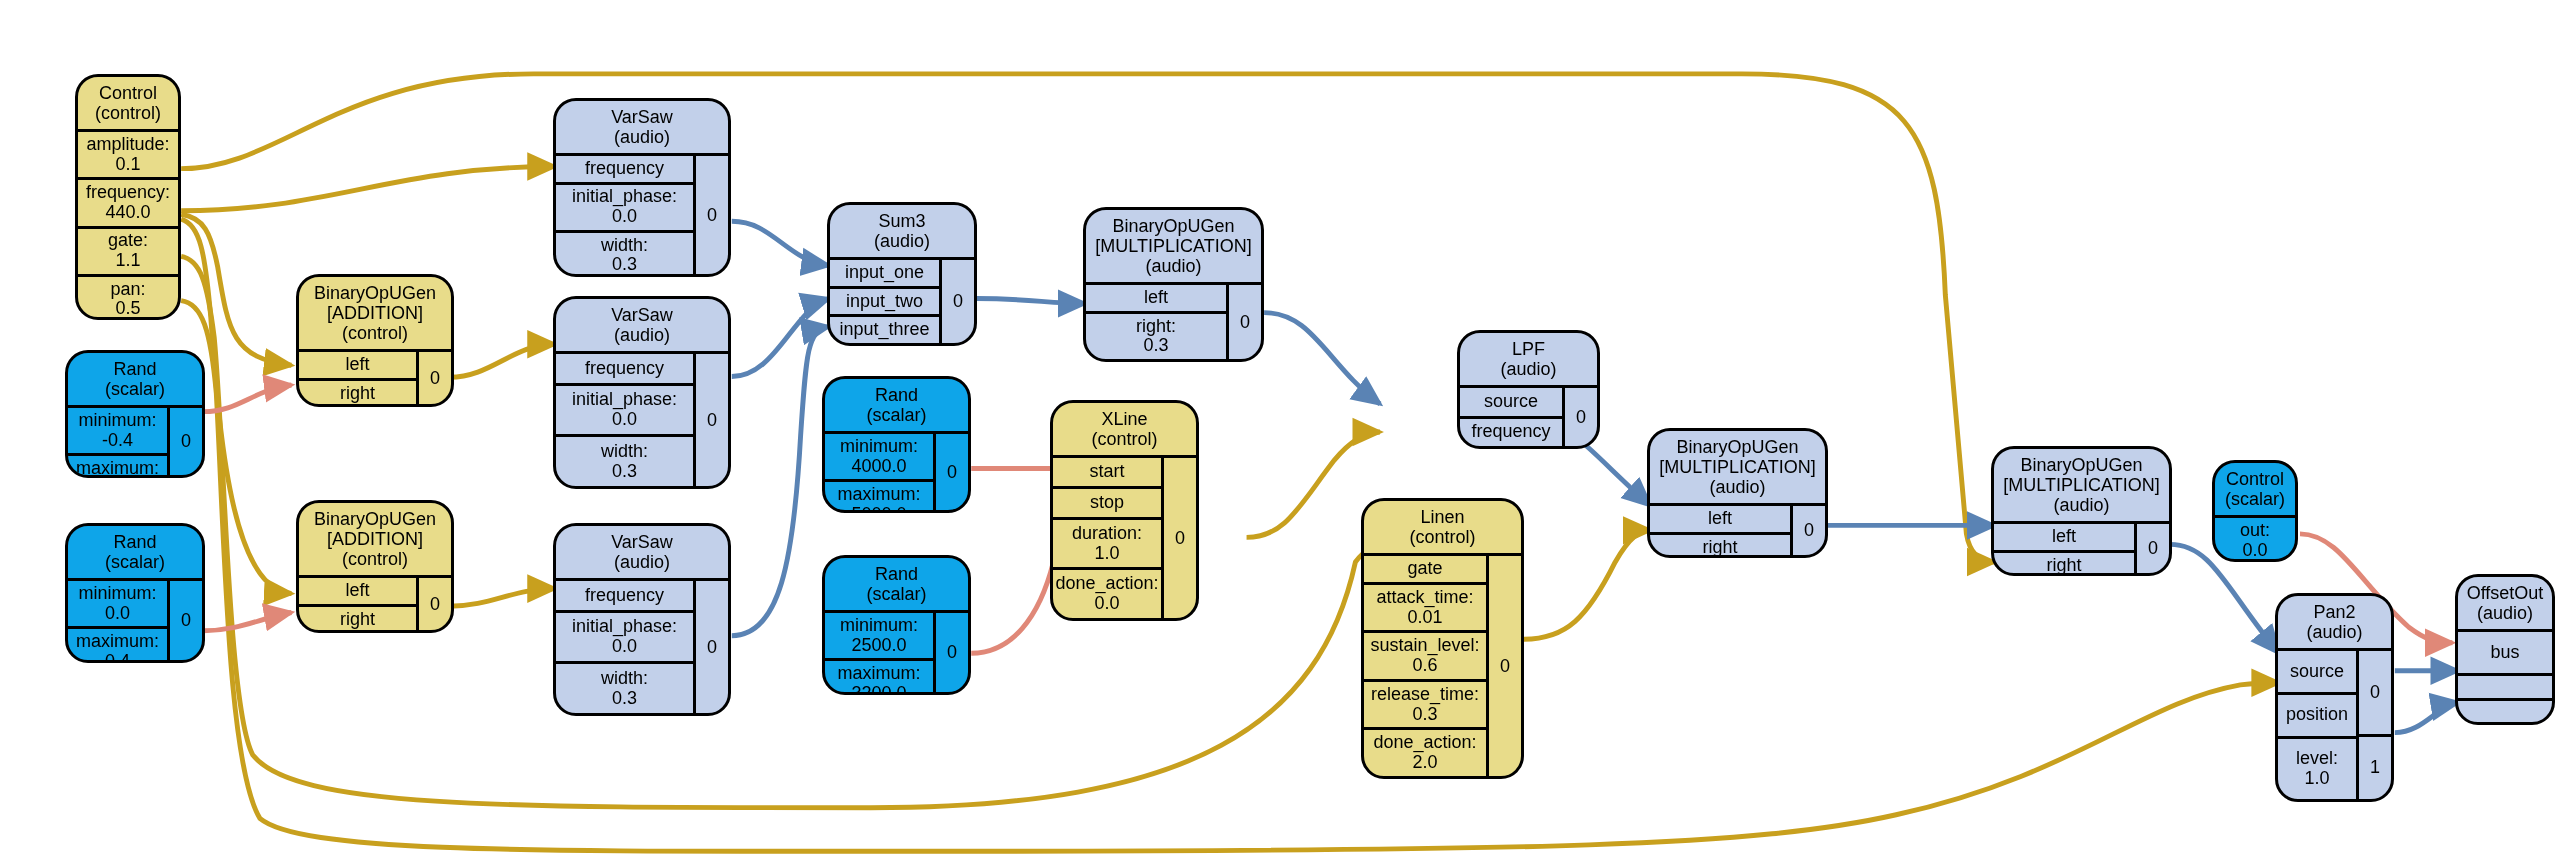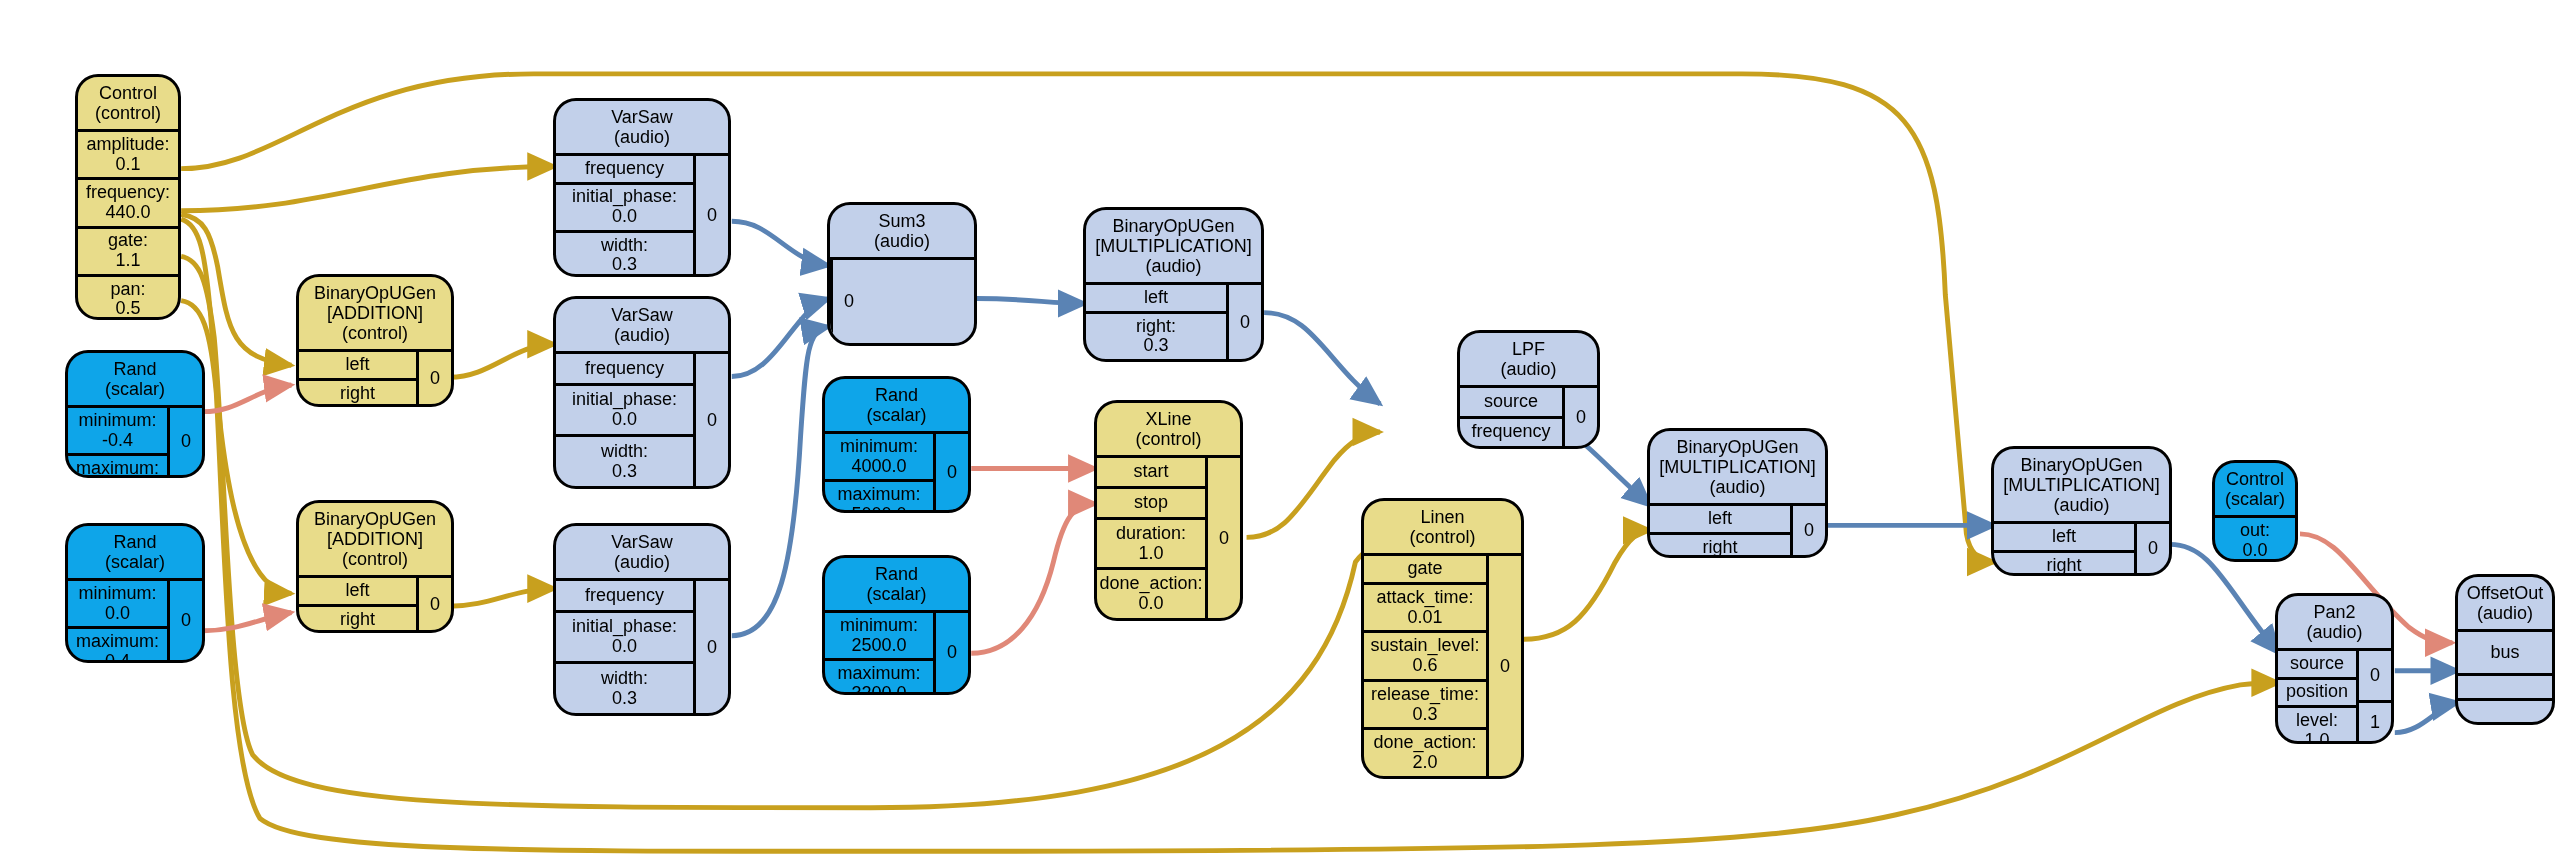--- a/index.html
+++ b/index.html
@@ -300,20 +300,25 @@
       <div class="outs">
         <div class="out">0</div>
       </div>
     </div>
   </div>
 
   <div class="node blue" style="left:827px; top:202px; width:150px; height:144px;justify-content:space-between;">
     <div class="node-title">Sum3
 (audio)</div>
     <div class="node-body">
+      <div class="params">
+        <div class="param">input_one</div>
+        <div class="param">input_two</div>
+        <div class="param">input_three</div>
+      </div>
       <div class="outs">
         <div class="out">0</div>
       </div>
     </div>
   </div>
 
   <div class="node blue" style="left:1083px; top:207px; width:181px; height:155px;">
     <div class="node-title">BinaryOpUGen
 [MULTIPLICATION]
 (audio)</div>
@@ -354,21 +359,21 @@
 2500.0</div>
         <div class="param">maximum:
 3200.0</div>
       </div>
       <div class="outs">
         <div class="out">0</div>
       </div>
     </div>
   </div>
 
-  <div class="node yellow" style="left:1094px; top:400px; width:149px; height:221px;">
+  <div class="node yellow" style="left:1050px; top:400px; width:149px; height:221px;">
     <div class="node-title">XLine
 (control)</div>
     <div class="node-body">
       <div class="params">
         <div class="param">start</div>
         <div class="param">stop</div>
         <div class="param">duration:
 1.0</div>
         <div class="param">done_action:
 0.0</div>
@@ -449,21 +454,21 @@
 (scalar)</div>
     <div class="node-body">
       <div class="params">
         <div class="param">out:
 0.0</div>
       </div>
 
     </div>
   </div>
 
-  <div class="node blue" style="left:2275px; top:593px; width:119px; height:151px;">
+  <div class="node blue" style="left:2275px; top:593px; width:119px; height:209px;">
     <div class="node-title">Pan2
 (audio)</div>
     <div class="node-body">
       <div class="params">
         <div class="param">source</div>
         <div class="param">position</div>
         <div class="param">level:
 1.0</div>
       </div>
       <div class="outs">

